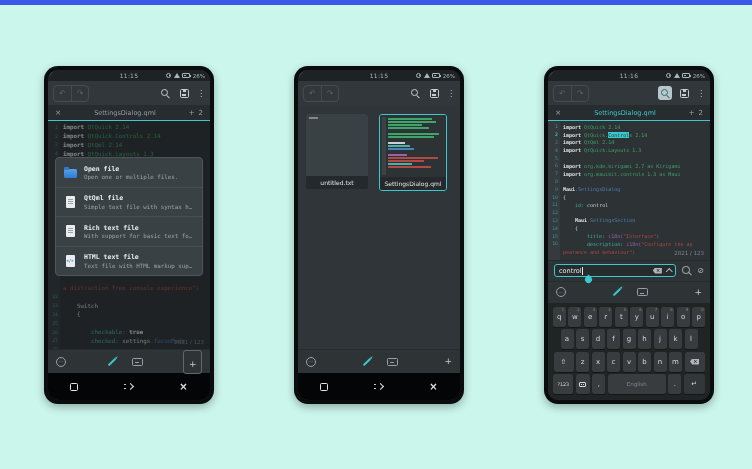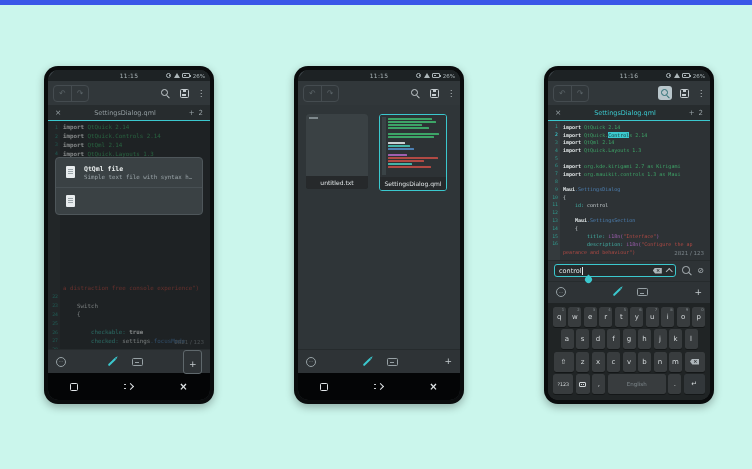--- a/index.html
+++ b/index.html
@@ -234,28 +234,48 @@
           </div>
           <div class="crow">
             <span class="lnum">28</span>
             <span class="ltxt"></span>
           </div>
         </div>
       <div class="stats">2821 / 123</div>
       <div class="scrim"></div>
       <div class="dialog" id="dlg">
           <div class="ditem">
+            <div class="dic dic-folder"></div>
+            <div class="d-text">
+              <div class="d-title">Open file</div>
+              <div class="d-sub">Open one or multiple files.</div>
+            </div>
+          </div>
+          <div class="ditem">
             <div class="dic dic-doc"></div>
             <div class="d-text">
               <div class="d-title">QtQml file</div>
               <div class="d-sub">Simple text file with syntax highlighting</div>
             </div>
           </div>
           <div class="ditem">
             <div class="dic dic-doc"></div>
+            <div class="d-text">
+              <div class="d-title">Rich text file</div>
+              <div class="d-sub">With support for basic text format edi...</div>
+            </div>
+          </div>
+          <div class="ditem">
+            <div class="dic dic-code">
+              <span class="dic-glyph">&lt;/&gt;</span>
+            </div>
+            <div class="d-text">
+              <div class="d-title">HTML text file</div>
+              <div class="d-sub">Text file with HTML markup support</div>
+            </div>
           </div>
         </div>
     </div>
     <div class="footer">
       <div class="optico">⋯</div>
       <div class="fcenter">
         <div class="pencil"></div>
         <div class="termico"></div>
       </div>
       <div class="plusbox"><span class="f-plus">+</span></div>

